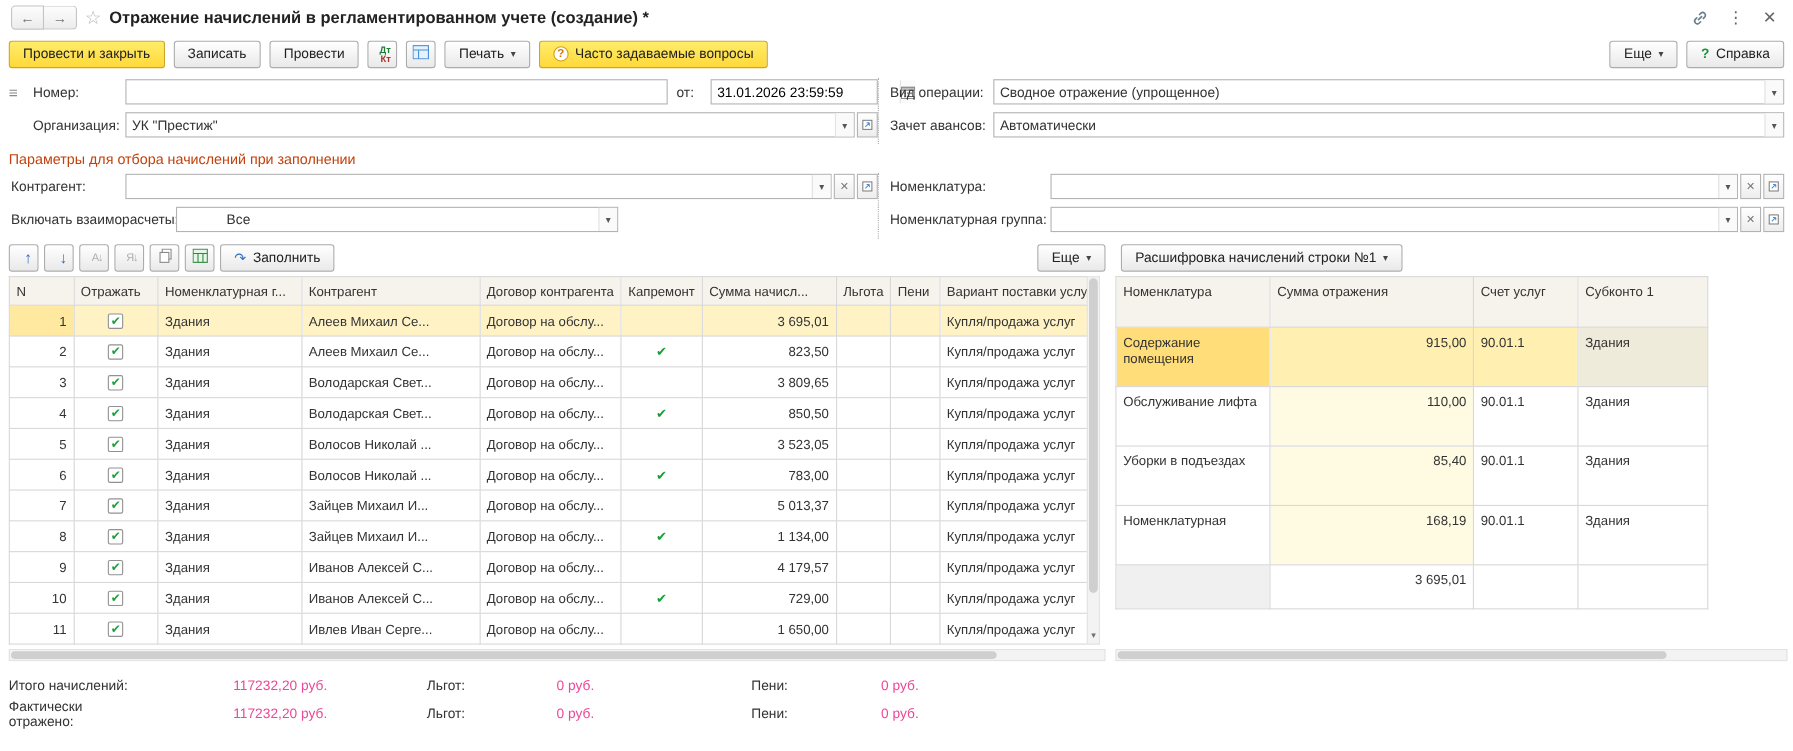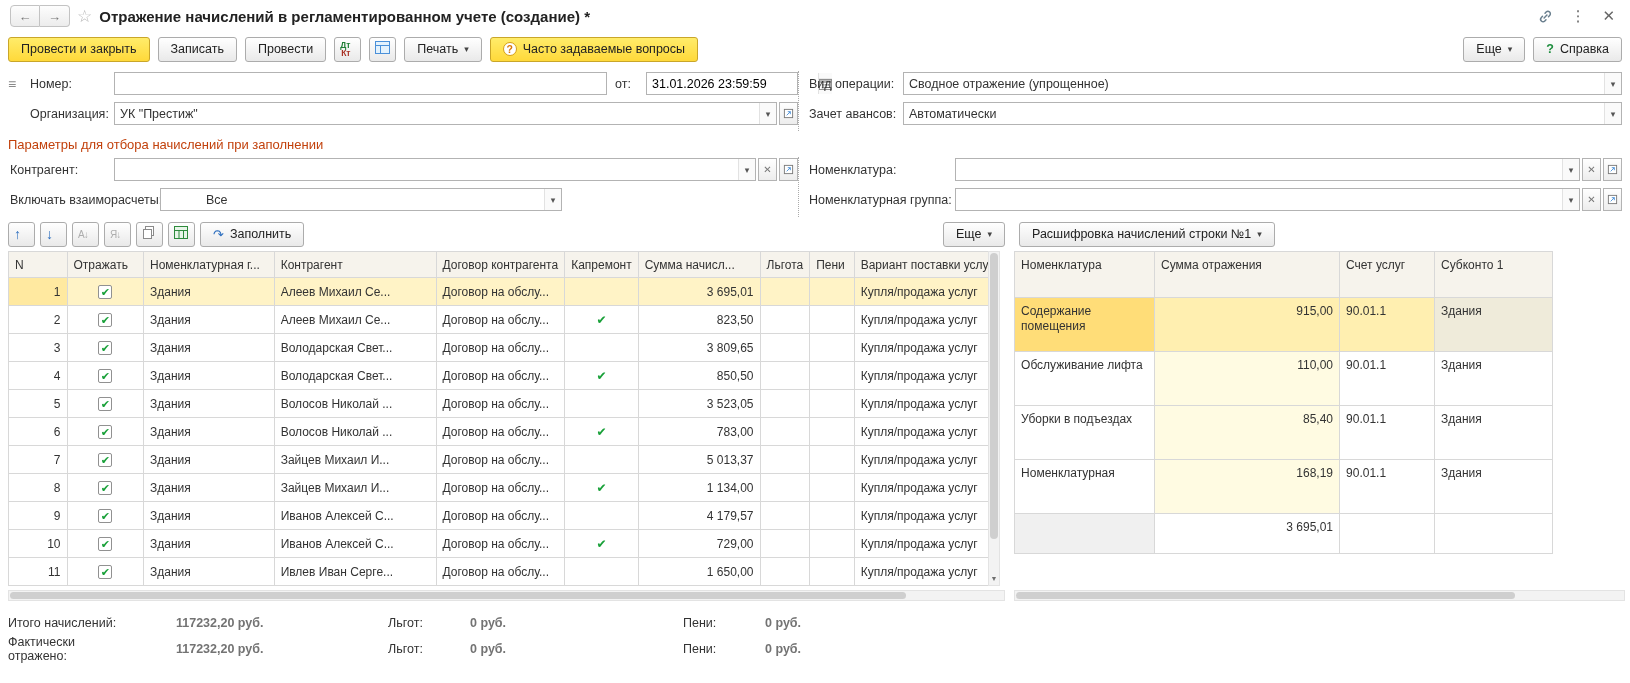--- a/index.html
+++ b/index.html
@@ -17,21 +17,21 @@
   .title { font-size: 15px; font-weight: bold; color: #222; white-space: nowrap; }
   .titlebar .spacer { flex: 1; }
   .tb-icon { color: #666; font-size: 15px; cursor: pointer; padding: 0 5px; display: flex; align-items: center; }
 
   
   .toolbar { height: 34px; display: flex; align-items: center; gap: 8px; padding: 0 8px; }
   .btn { display: inline-flex; align-items: center; gap: 6px; height: 25px; padding: 0 12px;
          border: 1px solid #ACACAC; border-radius: 3px; background: linear-gradient(#FFFFFF,#E9E9E9);
          font-family: "Liberation Sans", sans-serif; font-size: 12.5px; color: #222; cursor: pointer; white-space: nowrap; }
   .btn.yellow { background: linear-gradient(#FFEC6A,#FFD93A); border-color: #C9A62A; }
-  .btn.icon-btn { padding: 0 5px; min-width: 27px; justify-content: flex-start; }
+  .btn.icon-btn { padding: 0 5px; min-width: 27px; justify-content: flex-end; }
   .caret { font-size: 9px; color: #444; }
   .dtkt { display: flex; flex-direction: column; line-height: 8px; font-size: 8.5px; font-weight: bold; }
   .dtkt .dt { color: #1E7E34; text-align: left; }
   .dtkt .kt { color: #A93226; text-align: right; }
   .faq-q { width: 14px; height: 14px; border-radius: 50%; background: #fff; border: 1px solid #D4A017;
            color: #D97706; font-weight: bold; font-size: 10.5px; display: inline-flex; align-items: center; justify-content: center; }
   .help-q { color: #1E8E3E; font-weight: bold; }
   .toolbar .spacer { flex: 1; }
 
   
@@ -110,21 +110,21 @@
   .hscroll { position: absolute; bottom: 2px; left: 0; height: 11px; background: #F3F3F3; border: 1px solid #E3E3E3; }
   .hscroll.left  { width: 997px; }
   .hscroll.right { width: 611px; }
   .hthumb { position: absolute; top: 1px; bottom: 1px; left: 1px; background: #CFCFCF; border-radius: 5px; }
   .hscroll.left  .hthumb { width: 90%; }
   .hscroll.right .hthumb { width: 82%; }
 
   
   .totals { padding: 8px 8px 0 8px; }
   .totals-row { display: grid; grid-template-columns: 128px 172px 42px 173px 42px 1fr; align-items: center; height: 24px; font-size: 12.5px; gap: 40px; }
-  .t-value { font-weight: bold; color: #737373; }
+  .t-value { font-weight: normal; color: #ec4899; margin-left: 36px; }
 </style>
 </head>
 <body>
 
 <div class="window">
 
   <div class="titlebar">
     <div class="nav-group">
       <button class="nav-btn first">
           <span>←</span>

